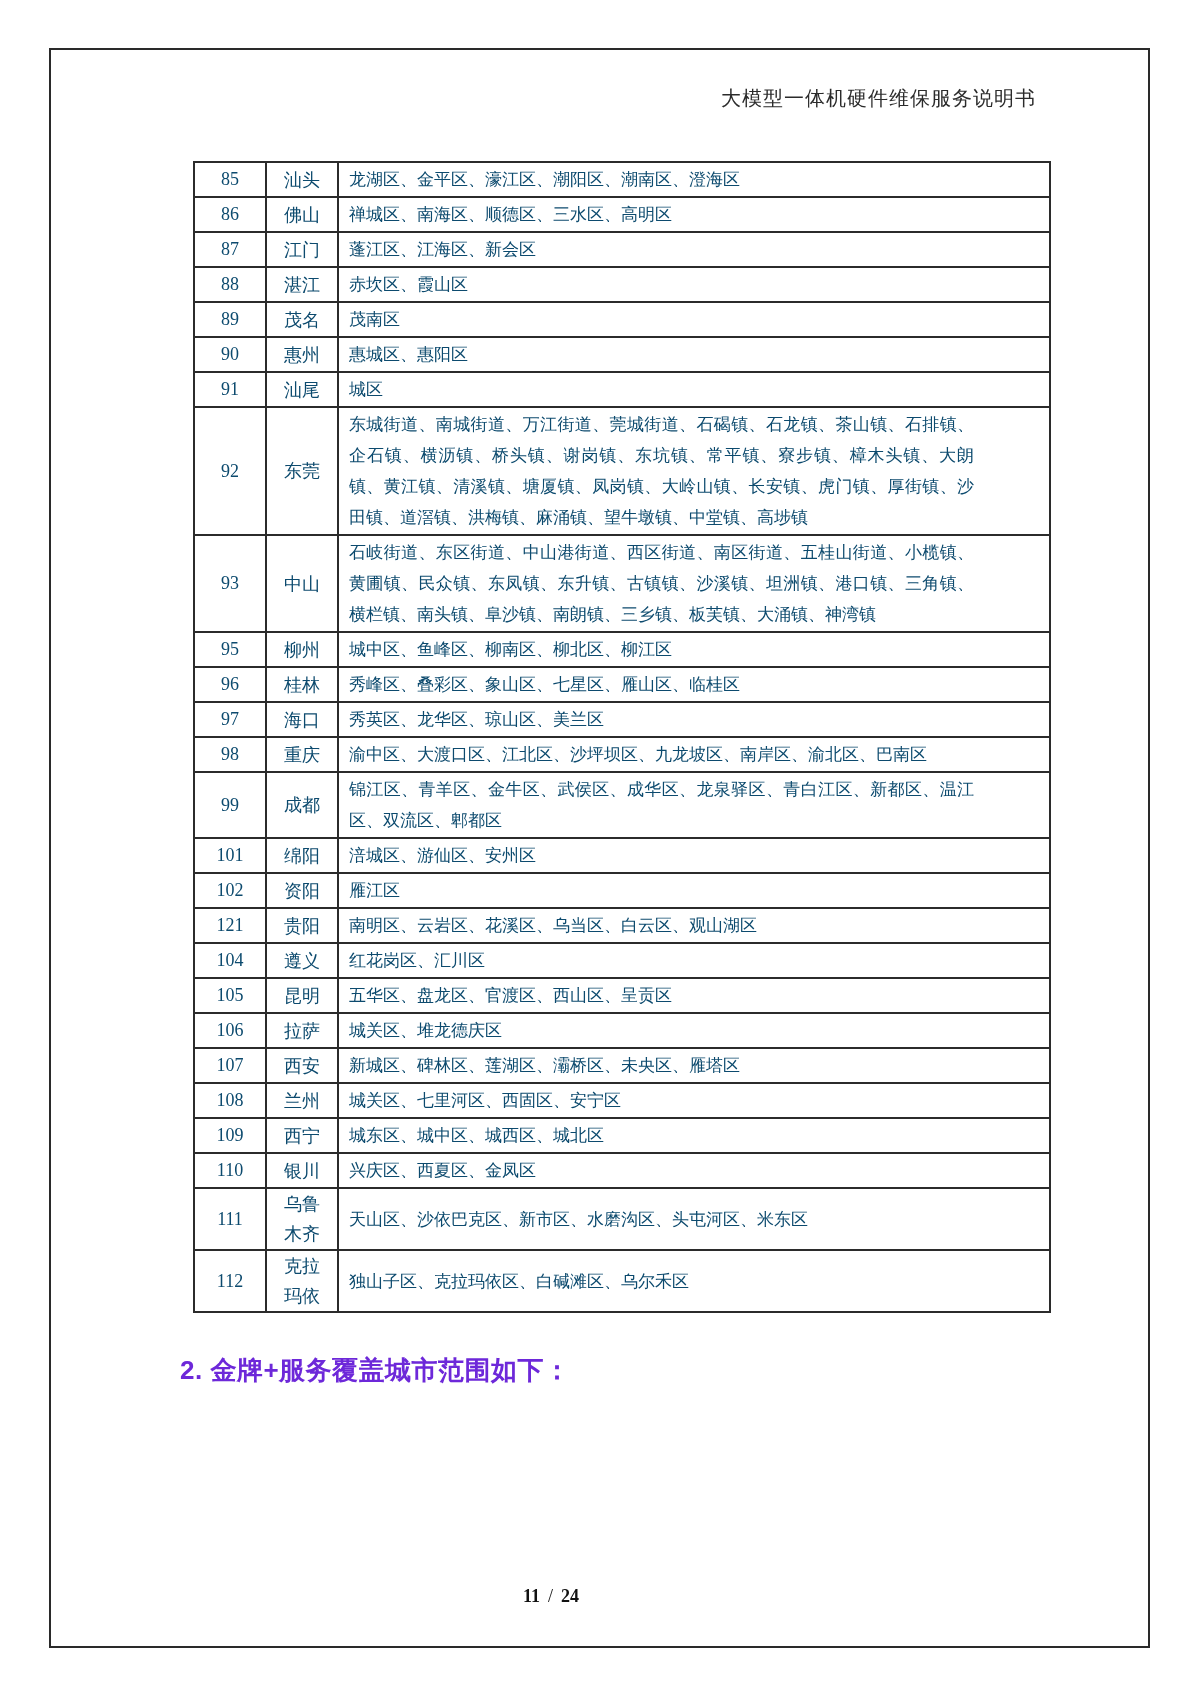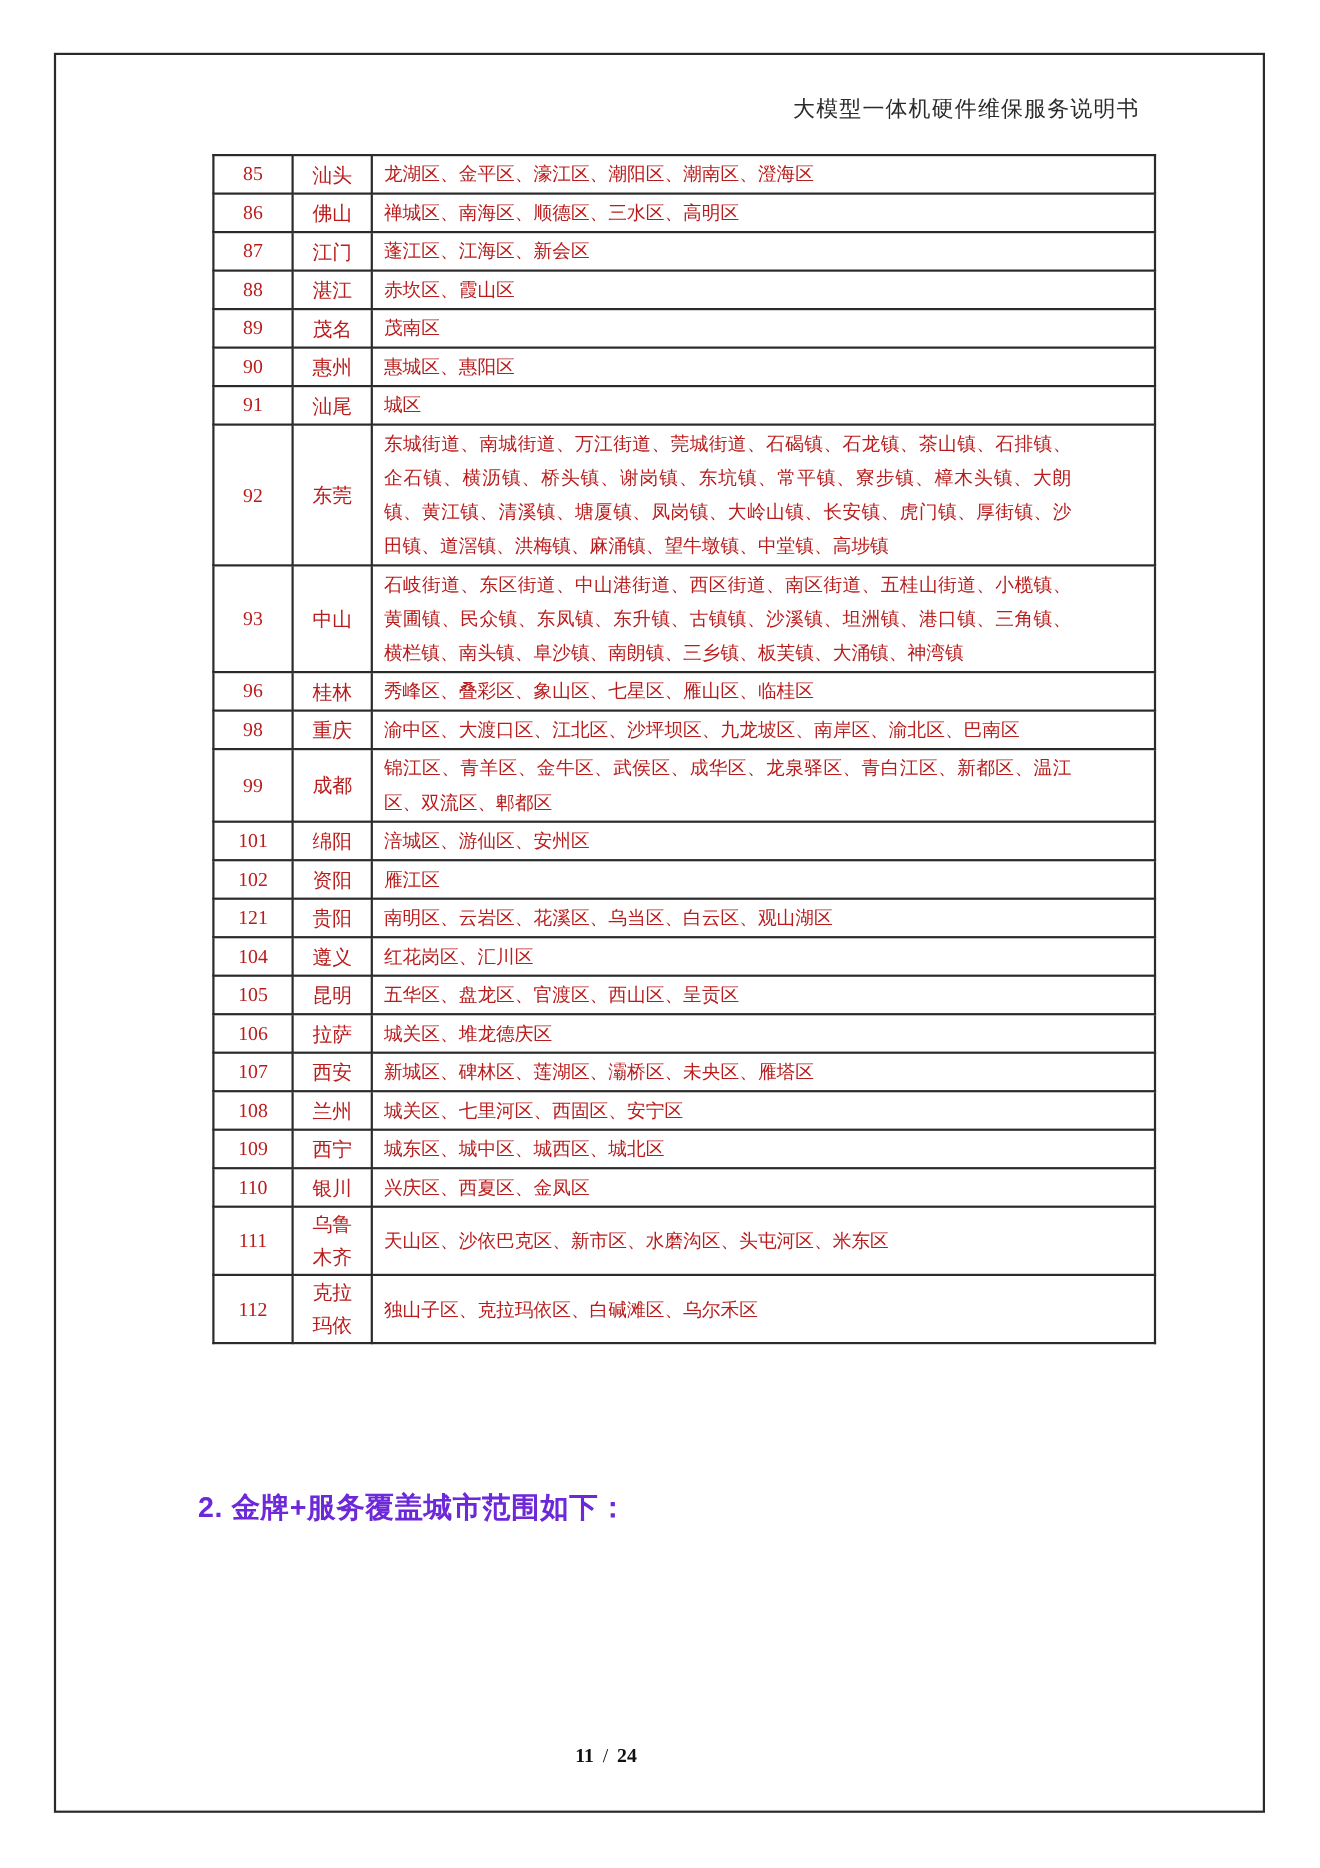--- a/index.html
+++ b/index.html
@@ -10,23 +10,23 @@
   }
   .page-frame{
     position:absolute;left:49px;top:48px;width:1101px;height:1600px;
     box-sizing:border-box;border:2px solid #2a2a2a;background:#ffffff;
   }
   .header-title{
     position:absolute;top:85px;right:164px;white-space:nowrap;
     font-size:20px;color:#2b2b2b;letter-spacing:1px;
   }
   table.coverage{
-    position:absolute;left:193px;top:140px;width:856px;
+    position:absolute;left:193px;top:161px;width:856px;
     border-collapse:collapse;table-layout:fixed;
-    font-size:18px;color:#b91c1c;
+    font-size:18px;color:#0c4a6e;
   }
   table.coverage td{
     border:2px solid #2b2b2b;overflow:hidden;
   }
   col.c-no{width:72px;}
   col.c-city{width:72px;}
   col.c-dist{width:712px;}
   td.num,td.city{text-align:center;vertical-align:middle;padding:0;}
   td.city{white-space:pre-line;line-height:30px;}
   td.dist{
@@ -103,23 +103,33 @@
         <td class="num">92</td>
         <td class="city">东莞</td>
         <td class="dist">东城街道、南城街道、万江街道、莞城街道、石碣镇、石龙镇、茶山镇、石排镇、企石镇、横沥镇、桥头镇、谢岗镇、东坑镇、常平镇、寮步镇、樟木头镇、大朗镇、黄江镇、清溪镇、塘厦镇、凤岗镇、大岭山镇、长安镇、虎门镇、厚街镇、沙田镇、道滘镇、洪梅镇、麻涌镇、望牛墩镇、中堂镇、高埗镇</td>
       </tr>
     <tr class="rows3">
         <td class="num">93</td>
         <td class="city">中山</td>
         <td class="dist">石岐街道、东区街道、中山港街道、西区街道、南区街道、五桂山街道、小榄镇、黄圃镇、民众镇、东凤镇、东升镇、古镇镇、沙溪镇、坦洲镇、港口镇、三角镇、横栏镇、南头镇、阜沙镇、南朗镇、三乡镇、板芙镇、大涌镇、神湾镇</td>
       </tr>
     <tr>
+        <td class="num">95</td>
+        <td class="city">柳州</td>
+        <td class="dist">城中区、鱼峰区、柳南区、柳北区、柳江区</td>
+      </tr>
+    <tr>
         <td class="num">96</td>
         <td class="city">桂林</td>
         <td class="dist">秀峰区、叠彩区、象山区、七星区、雁山区、临桂区</td>
+      </tr>
+    <tr>
+        <td class="num">97</td>
+        <td class="city">海口</td>
+        <td class="dist">秀英区、龙华区、琼山区、美兰区</td>
       </tr>
     <tr>
         <td class="num">98</td>
         <td class="city">重庆</td>
         <td class="dist">渝中区、大渡口区、江北区、沙坪坝区、九龙坡区、南岸区、渝北区、巴南区</td>
       </tr>
     <tr class="rows2">
         <td class="num">99</td>
         <td class="city">成都</td>
         <td class="dist">锦江区、青羊区、金牛区、武侯区、成华区、龙泉驿区、青白江区、新都区、温江区、双流区、郫都区</td>

